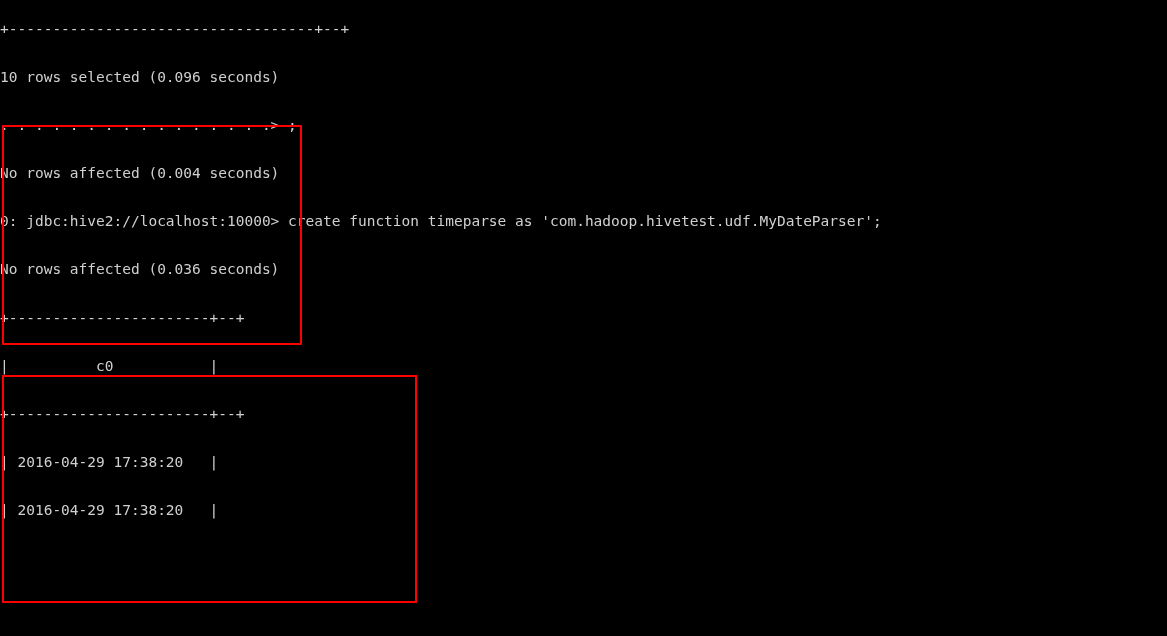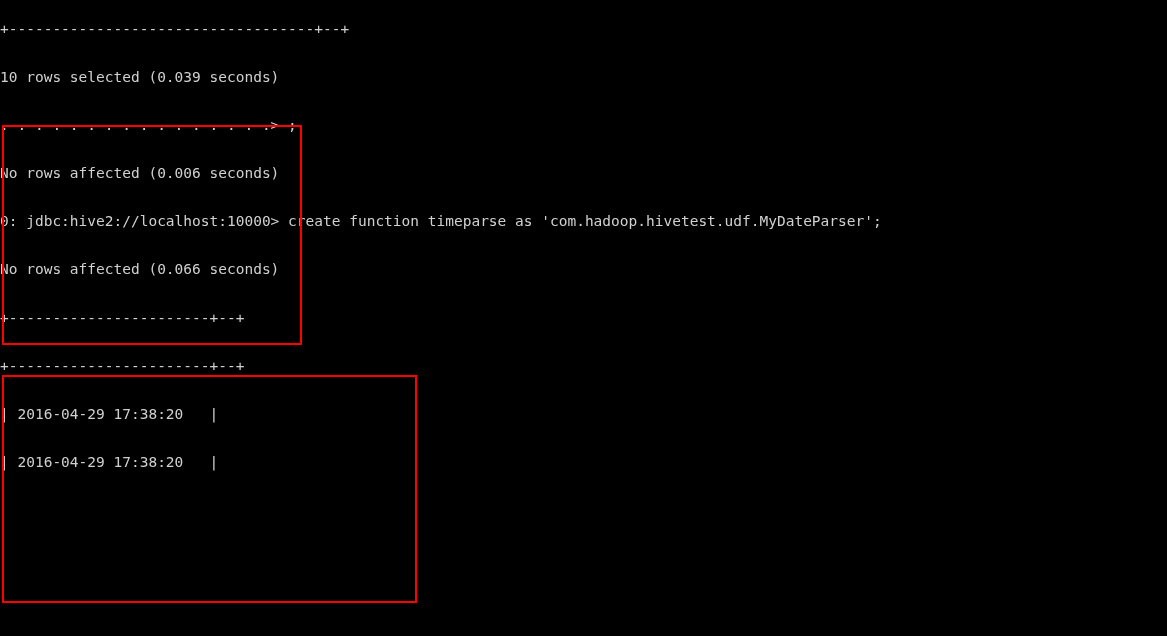--- a/index.html
+++ b/index.html
@@ -44,26 +44,27 @@
   #box-1 { left: 2px;  top: 125px; width: 300px; height: 220px; }
   #box-2 { left: 2px;  top: 375px; width: 415px; height: 228px; }
 </style>
 </head>
 <body>
 
 <div id="terminal">
 
   <div id="screen">
     <div class="line">+-----------------------------------+--+</div>
-    <div class="line">10 rows selected (0.039 seconds)</div>
+    <div class="line">10 rows selected (0.096 seconds)</div>
     <div class="line">. . . . . . . . . . . . . . . .&gt; ;</div>
-    <div class="line">No rows affected (0.006 seconds)</div>
+    <div class="line">No rows affected (0.004 seconds)</div>
     <div class="line">0: jdbc:hive2://localhost:10000&gt; create function timeparse as 'com.hadoop.hivetest.udf.MyDateParser';</div>
-    <div class="line">No rows affected (0.066 seconds)</div>
+    <div class="line">No rows affected (0.036 seconds)</div>
     <div class="line">+-----------------------+--+</div>
+    <div class="line">|          c0           |</div>
     <div class="line">+-----------------------+--+</div>
     <div class="line">| 2016-04-29 17:38:20   |</div>
     <div class="line">| 2016-04-29 17:38:20   |</div>
     
     
     
     
     
     
     

